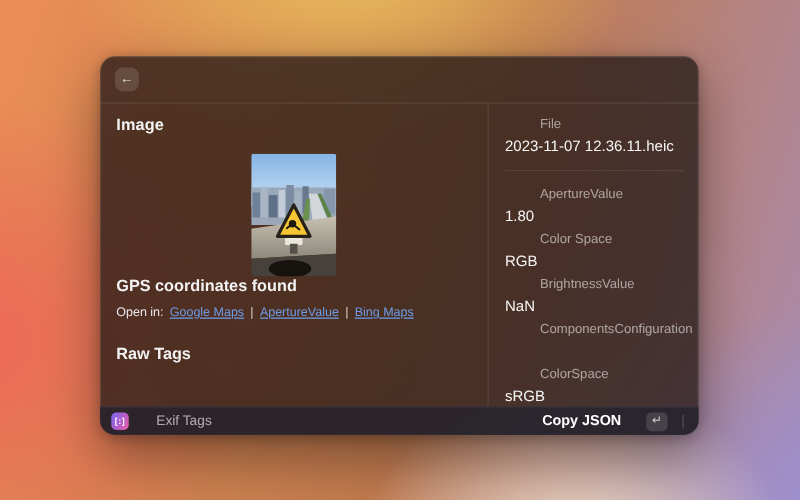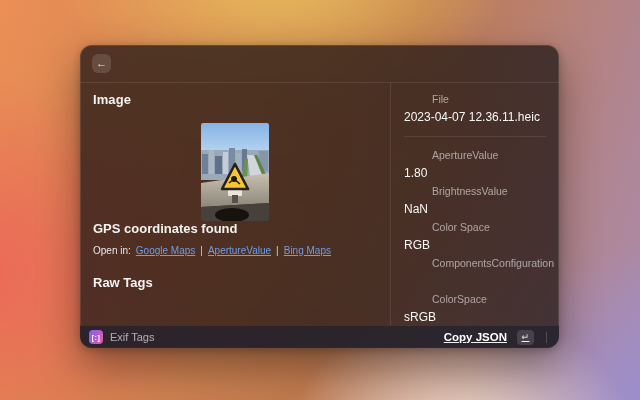--- a/index.html
+++ b/index.html
@@ -60,31 +60,31 @@
                 white-space:nowrap; }
   .meta-divider { height:1px; background:rgba(255,255,255,.09); margin:12px 0 12px 0; }
   .meta-row { margin-bottom:5px; }
   .meta-row + .meta-row { margin-top:5px; }
 
   .win-footer {
     flex:0 0 23px; height:23px; display:flex; align-items:center; padding:0 9px;
     background:rgba(36,34,45,.80); border-top:1px solid rgba(255,255,255,.07);
     font-size:11px;
   }
-  .app-chip { display:flex; align-items:center; gap:7px; }
+  .app-chip { display:flex; align-items:center; gap:22px; }
   .app-icon {
     width:14px; height:14px; border-radius:4px;
     background:linear-gradient(120deg,#7a67f2 0%,#b55cc9 55%,#ee5fa0 100%);
     display:flex; align-items:center; justify-content:center;
     color:#fff; font-size:7px; font-weight:700; letter-spacing:.5px; line-height:1;
   }
   .app-name { color:rgba(255,255,255,.62); font-weight:500; font-size:11px; }
 
   .footer-right { margin-left:auto; display:flex; align-items:center; gap:7px; }
-  .action-btn { display:flex; align-items:center; gap:10px; cursor:pointer; padding:2px 2px; border-radius:5px;text-decoration:underline; }
+  .action-btn { display:flex; align-items:center; gap:20px; cursor:pointer; padding:2px 2px; border-radius:5px; }
   .primary-label { color:#ffffff; font-weight:700; font-size:11.5px; }
   .secondary-label { color:rgba(255,255,255,.72); font-weight:500; font-size:11.5px; }
   .key {
     min-width:17px; height:15px; padding:0 4px; border-radius:4px;
     background:rgba(255,255,255,.13); color:rgba(255,255,255,.75);
     font-size:9.5px; display:flex; align-items:center; justify-content:center; line-height:1;
   }
   .footer-sep { width:1px; height:11px; background:rgba(255,255,255,.18); margin:0 3px; }
 </style>
 </head>
@@ -152,35 +152,35 @@
           <span class="map-link">Bing Maps</span>
         </div>
 
         <div class="rawtags-heading">Raw Tags</div>
 
       </div>
 
       <div class="meta-panel">
         <div class="meta-row">
           <div class="meta-label">File</div>
-          <div class="meta-value">2023-04-07 12.36.11.heic</div>
+          <div class="meta-value">2023-11-07 12.36.11.heic</div>
         </div>
         <div class="meta-divider"></div>
 
         <div class="meta-row">
           <div class="meta-label">ApertureValue</div>
           <div class="meta-value">1.80</div>
         </div>
         <div class="meta-row">
+          <div class="meta-label">Color Space</div>
+          <div class="meta-value">RGB</div>
+        </div>
+        <div class="meta-row">
           <div class="meta-label">BrightnessValue</div>
           <div class="meta-value">NaN</div>
-        </div>
-        <div class="meta-row">
-          <div class="meta-label">Color Space</div>
-          <div class="meta-value">RGB</div>
         </div>
         <div class="meta-row">
           <div class="meta-label">ComponentsConfiguration</div>
           <div class="meta-value"></div>
         </div>
         <div class="meta-row">
           <div class="meta-label">ColorSpace</div>
           <div class="meta-value">sRGB</div>
         </div>
 

